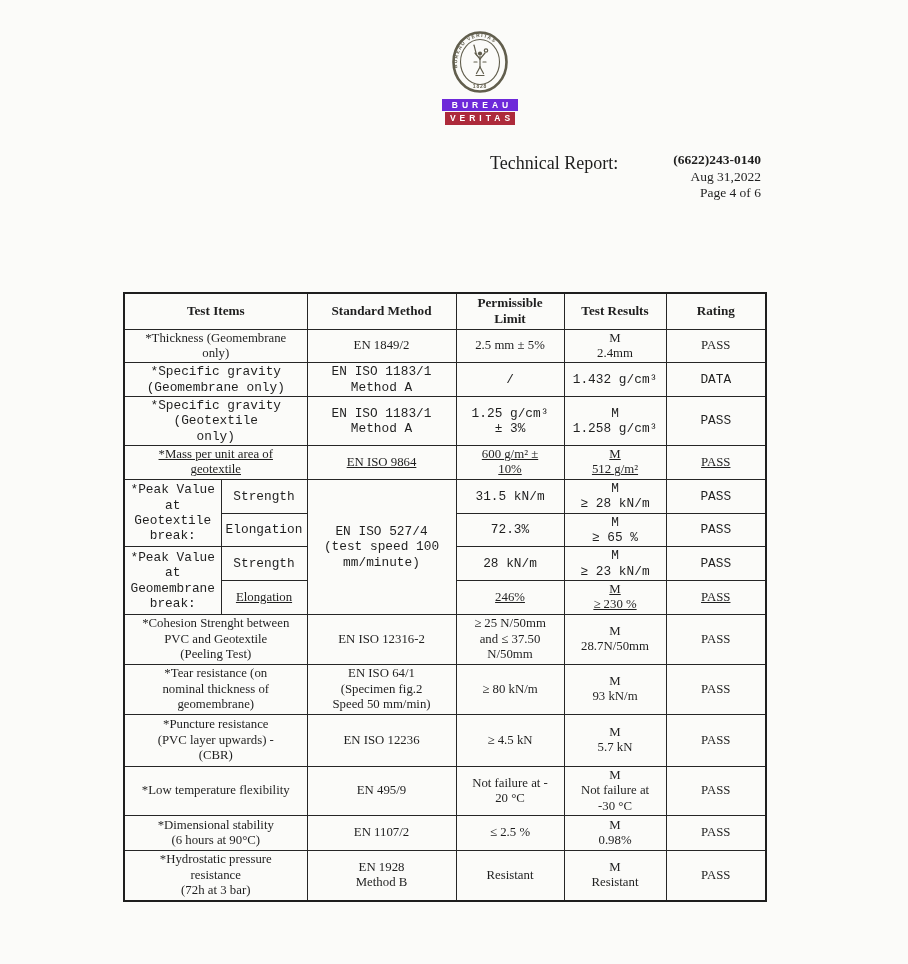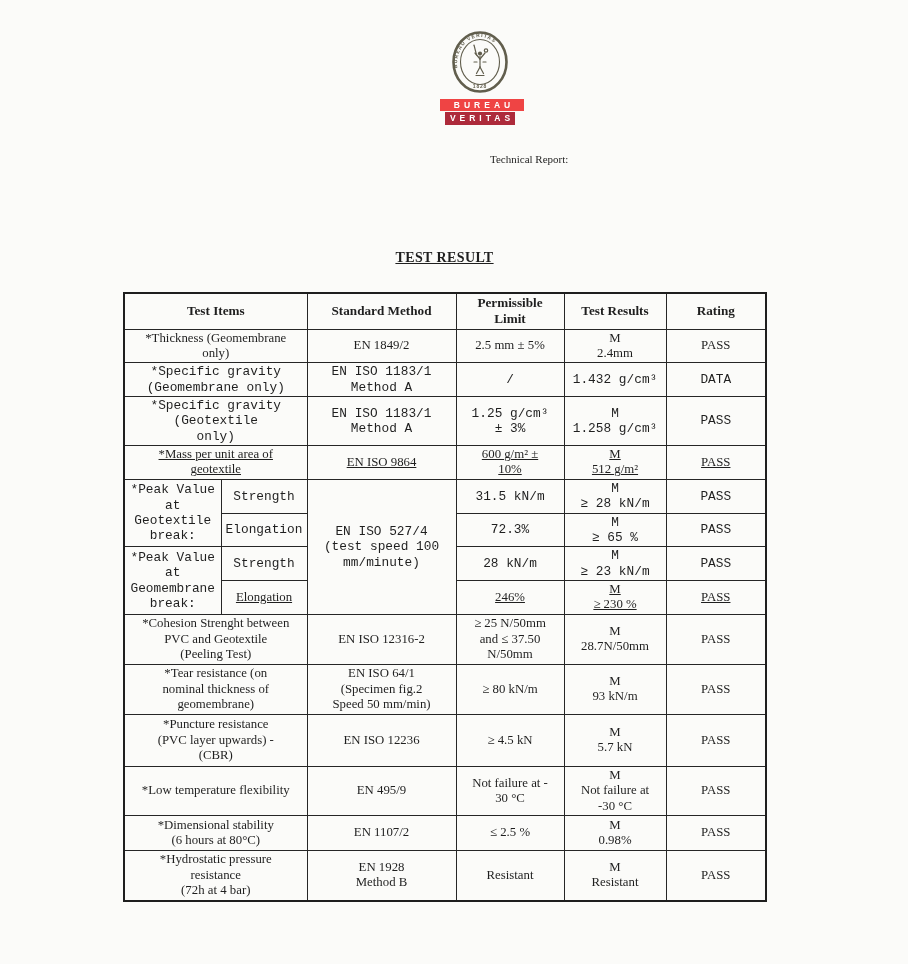--- a/index.html
+++ b/index.html
@@ -18,25 +18,25 @@
   .emblem{display:block;margin:0 auto;}
   .logo-bar{
     margin:0 auto;
     font-family:"Liberation Sans", sans-serif;
     font-weight:bold;
     color:#ffffff;
     letter-spacing:4px;
     text-indent:4px;
     text-align:center;
   }
-  .bar-bureau{width:84px;height:12px;line-height:12px;font-size:8.5px;background:#ef4444;margin-top:5px;}
+  .bar-bureau{width:76px;height:12px;line-height:12px;font-size:8.5px;background:#6d28d9;margin-top:5px;}
   .bar-veritas{width:70px;height:13px;line-height:13px;font-size:8.5px;background:#ad2a3b;margin-top:1px;}
 
   
-  .tech-label{position:absolute;left:490px;top:153px;font-size:11px;}
+  .tech-label{position:absolute;left:490px;top:153px;font-size:18px;}
   .report-block{
     position:absolute;right:147px;top:152px;
     text-align:right;font-size:13.5px;line-height:16.5px;
   }
   .report-no{font-weight:bold;}
 
   
   .doc-title{
     position:absolute;left:123px;top:250px;width:643px;
     text-align:center;font-size:14px;font-weight:bold;
@@ -93,22 +93,26 @@
         <path d="M30 37 L33.5 43.5"></path>
         <path d="M26 45.5 L34 45.5"></path>
         <path d="M24 32 L27 32 M33 32 L36 32"></path>
       </g>
     </svg>
     <div class="logo-bar bar-bureau">BUREAU</div>
     <div class="logo-bar bar-veritas">VERITAS</div>
   </div>
 
   <div class="tech-label">Technical Report:</div>
-
-  <div class="doc-title">TEST RESULT</div>
+  <div class="report-block">
+    <div class="report-no">(6622)243-0140</div>
+    <div>Aug 31,2022</div>
+    <div>Page 4 of 6</div>
+  </div>
+
 
   <table class="result-table">
     <colgroup>
       <col style="width:97px">
         <col style="width:86px">
         <col style="width:149px">
       <col style="width:108px">
         <col style="width:102px">
         <col style="width:100px">
     </colgroup>
@@ -241,41 +245,41 @@
       <td>≥ 4.5 kN</td>
       <td>M
 5.7 kN</td>
       <td>PASS</td>
     </tr>
 
     <tr class="h48">
       <td colspan="2">*Low temperature flexibility</td>
       <td>EN 495/9</td>
       <td>Not failure at -
-30 °C</td>
+20 °C</td>
       <td>M
 Not failure at
 -30 °C</td>
       <td>PASS</td>
     </tr>
 
     <tr class="h35">
       <td colspan="2">*Dimensional stability
-(6 hours at 80°C)</td>
+(6 hours at 90°C)</td>
       <td>EN 1107/2</td>
       <td>≤ 2.5 %</td>
       <td>M
 0.98%</td>
       <td>PASS</td>
     </tr>
 
     <tr class="h50">
       <td colspan="2">*Hydrostatic pressure
 resistance
-(72h at 4 bar)</td>
+(72h at 3 bar)</td>
       <td>EN 1928
 Method B</td>
       <td>Resistant</td>
       <td>M
 Resistant</td>
       <td>PASS</td>
     </tr>
   </tbody>
     </table>
 

